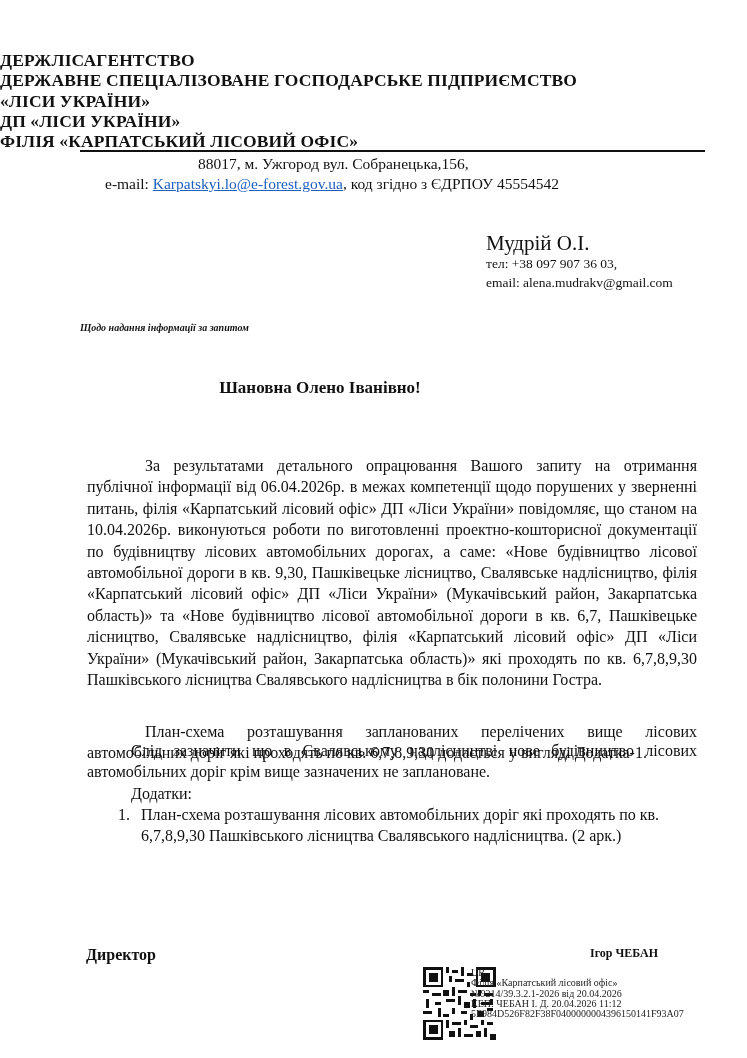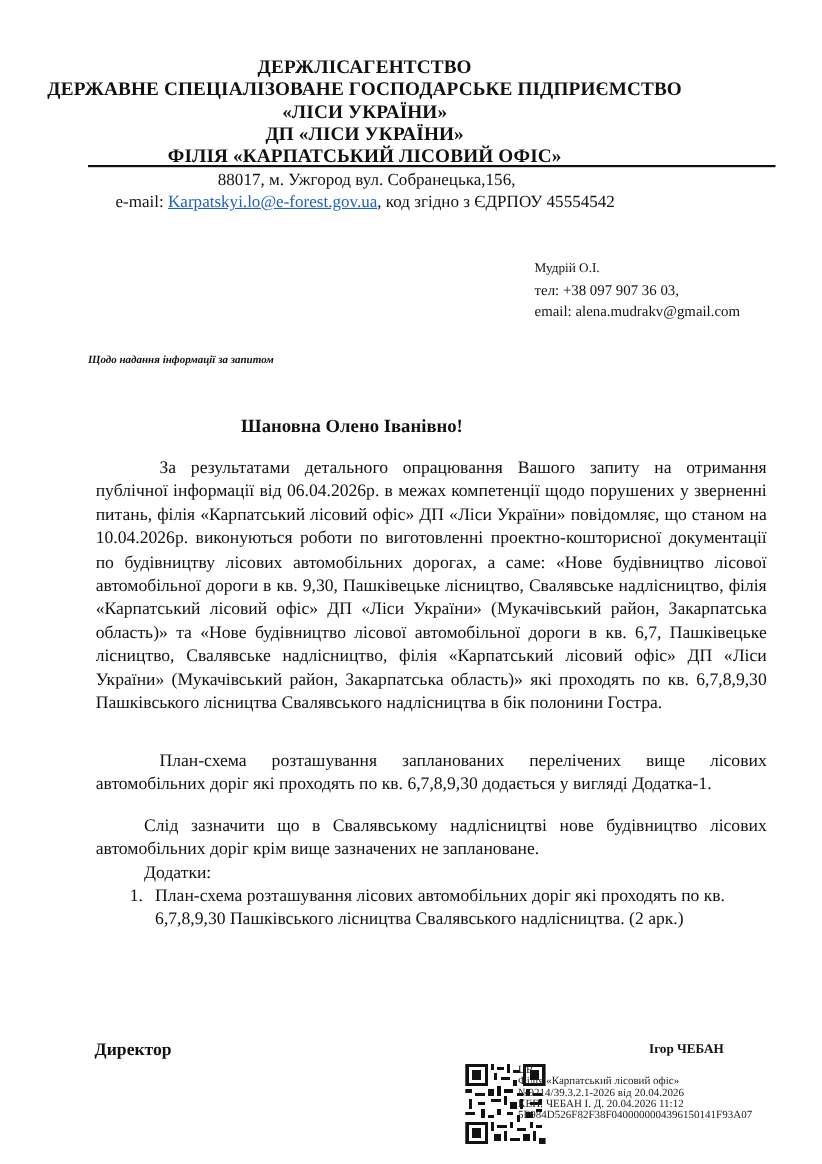--- a/index.html
+++ b/index.html
@@ -1,29 +1,29 @@
 <!DOCTYPE html>
 <html><head>
 <meta charset="utf-8">
 <style>
   html, body { margin:0; padding:0; background:#ffffff; }
   body { width:747px; height:1058px; position:relative; overflow:hidden;
          font-family:"Liberation Serif", "DejaVu Serif", serif; color:#111; }
-  .hdr { position:absolute; left:0; width:663px; text-align:center; font-weight:bold; font-size:17.5px; line-height:21px; letter-spacing:0.1px; }
+  .hdr { position:absolute; left:0; width:663px; font-weight:bold; font-size:17.5px; line-height:21px; letter-spacing:0.1px; }
   .rule { position:absolute; left:80px; top:150px; width:625px; height:2px; background:#111; }
   .addr { position:absolute; font-size:15.5px; line-height:21px; }
   .addr a { color:#1f5fbf; text-decoration:underline; }
   .recip { position:absolute; left:486px; top:233px; }
-  .recip .name { font-size:12px; line-height:21px; }
+  .recip .name { font-size:21px; line-height:21px; }
   .recip .small { font-size:13.5px; line-height:19px; }
   .subject { position:absolute; left:80px; top:322px; font-style:italic; font-weight:bold; font-size:10px; }
   .greet { position:absolute; left:0; width:640px; top:378px; text-align:center; font-weight:bold; font-size:17px; }
   .body { position:absolute; left:87px; width:610px; font-size:16px; line-height:21.4px; text-align:justify; }
   .p { margin:0; }
-  .ind1 { text-indent:58px; }
+  .ind1 { text-indent:58px;margin-top:40px; }
   .ind2 { text-indent:44px; }
   .ind3 { padding-left:44px; }
   .list { position:absolute; left:118px; width:580px; font-size:16px; line-height:21.4px; }
   .list .num { position:absolute; left:0; top:0; }
   .list .txt { margin-left:23px; }
   .sig-title { position:absolute; left:86px; top:946px; font-weight:bold; font-size:16px; }
   .sig-name { position:absolute; left:590px; top:946px; font-weight:bold; font-size:12px; }
   .qr { position:absolute; left:423px; top:967px; width:73px; height:73px; }
   .stamp { position:absolute; left:471px; top:968px; font-size:10px; line-height:10.3px; color:#222; white-space:nowrap; }
 </style>

